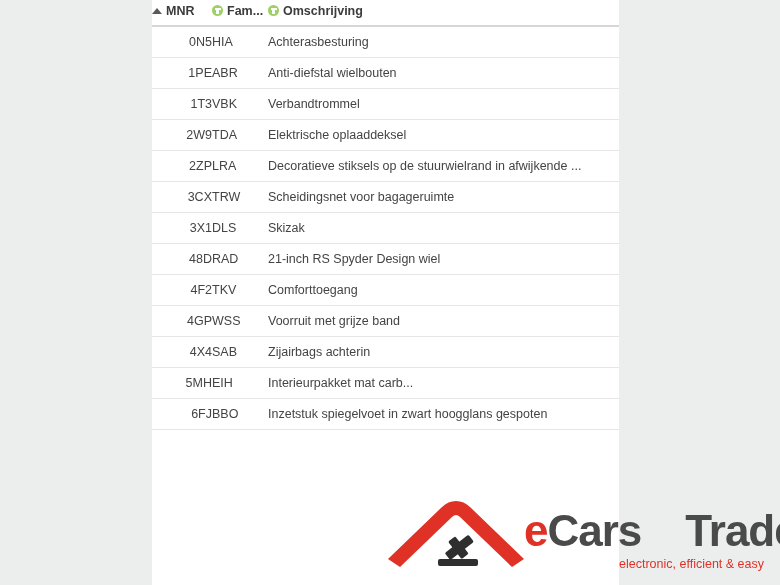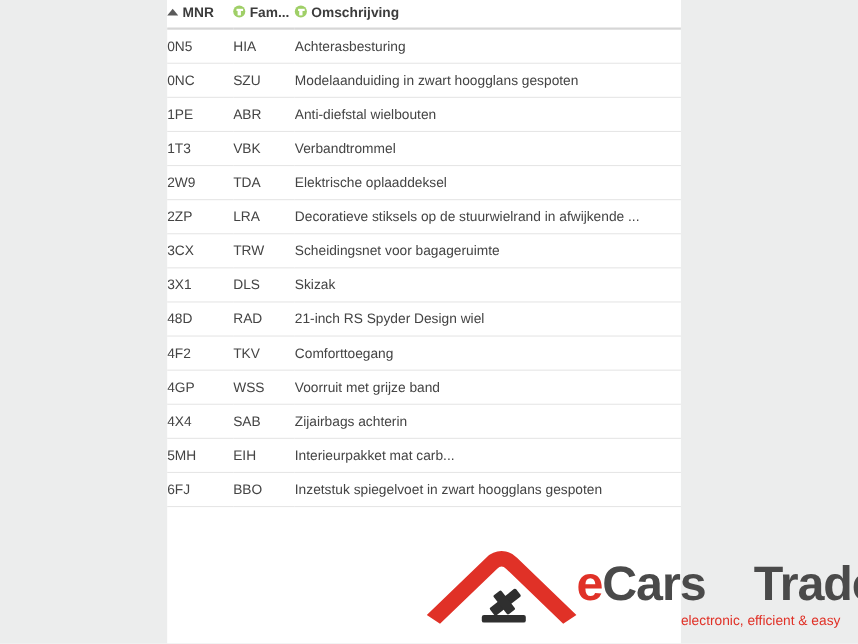--- a/index.html
+++ b/index.html
@@ -51,20 +51,21 @@
     vertical-align: middle;
     white-space: nowrap;
     overflow: hidden;
     text-overflow: ellipsis;
   }
   col.c-mnr { width: 60px; }
   col.c-fam { width: 56px; }
   col.c-desc { width: auto; }
 
   th.h-mnr, td.v-mnr {
+    text-align: right;
     padding-right: 0;
   }
   th.h-mnr {
     padding-left: 0;
   }
   td.v-mnr { color: #444; }
   th.h-fam, td.v-fam { text-align: left; padding-left: 10px; }
   th.h-desc, td.v-desc { text-align: left; padding-left: 10px; }
 
   .sort-icon {
@@ -164,25 +165,20 @@
           <th class="h-desc">
             <span class="filter-icon"></span><span class="hdr-label">Omschrijving</span>
           </th>
         </tr>
       </thead>
       <tbody>
         <tr>
           <td class="v-mnr">0N5</td>
           <td class="v-fam">HIA</td>
           <td class="v-desc">Achterasbesturing</td>
-        </tr>
-        <tr>
-          <td class="v-mnr">0NC</td>
-          <td class="v-fam">SZU</td>
-          <td class="v-desc">Modelaanduiding in zwart hoogglans gespoten</td>
         </tr>
         <tr>
           <td class="v-mnr">1PE</td>
           <td class="v-fam">ABR</td>
           <td class="v-desc">Anti-diefstal wielbouten</td>
         </tr>
         <tr>
           <td class="v-mnr">1T3</td>
           <td class="v-fam">VBK</td>
           <td class="v-desc">Verbandtrommel</td>

